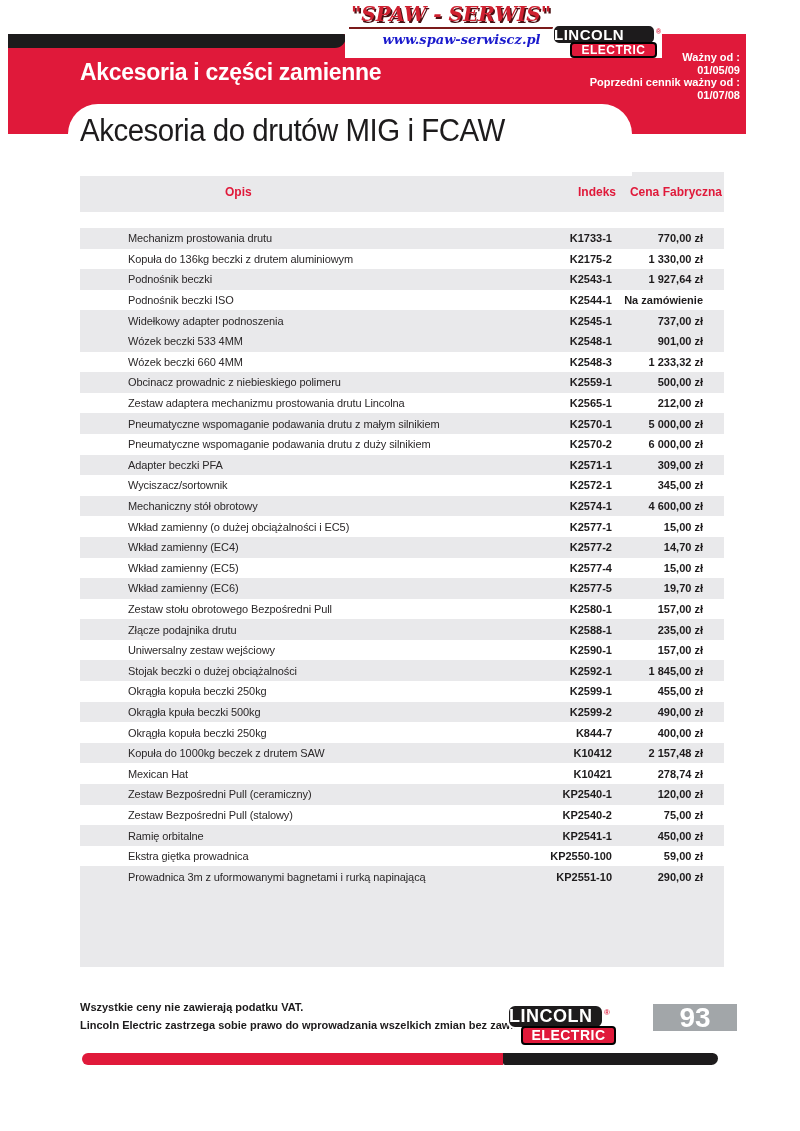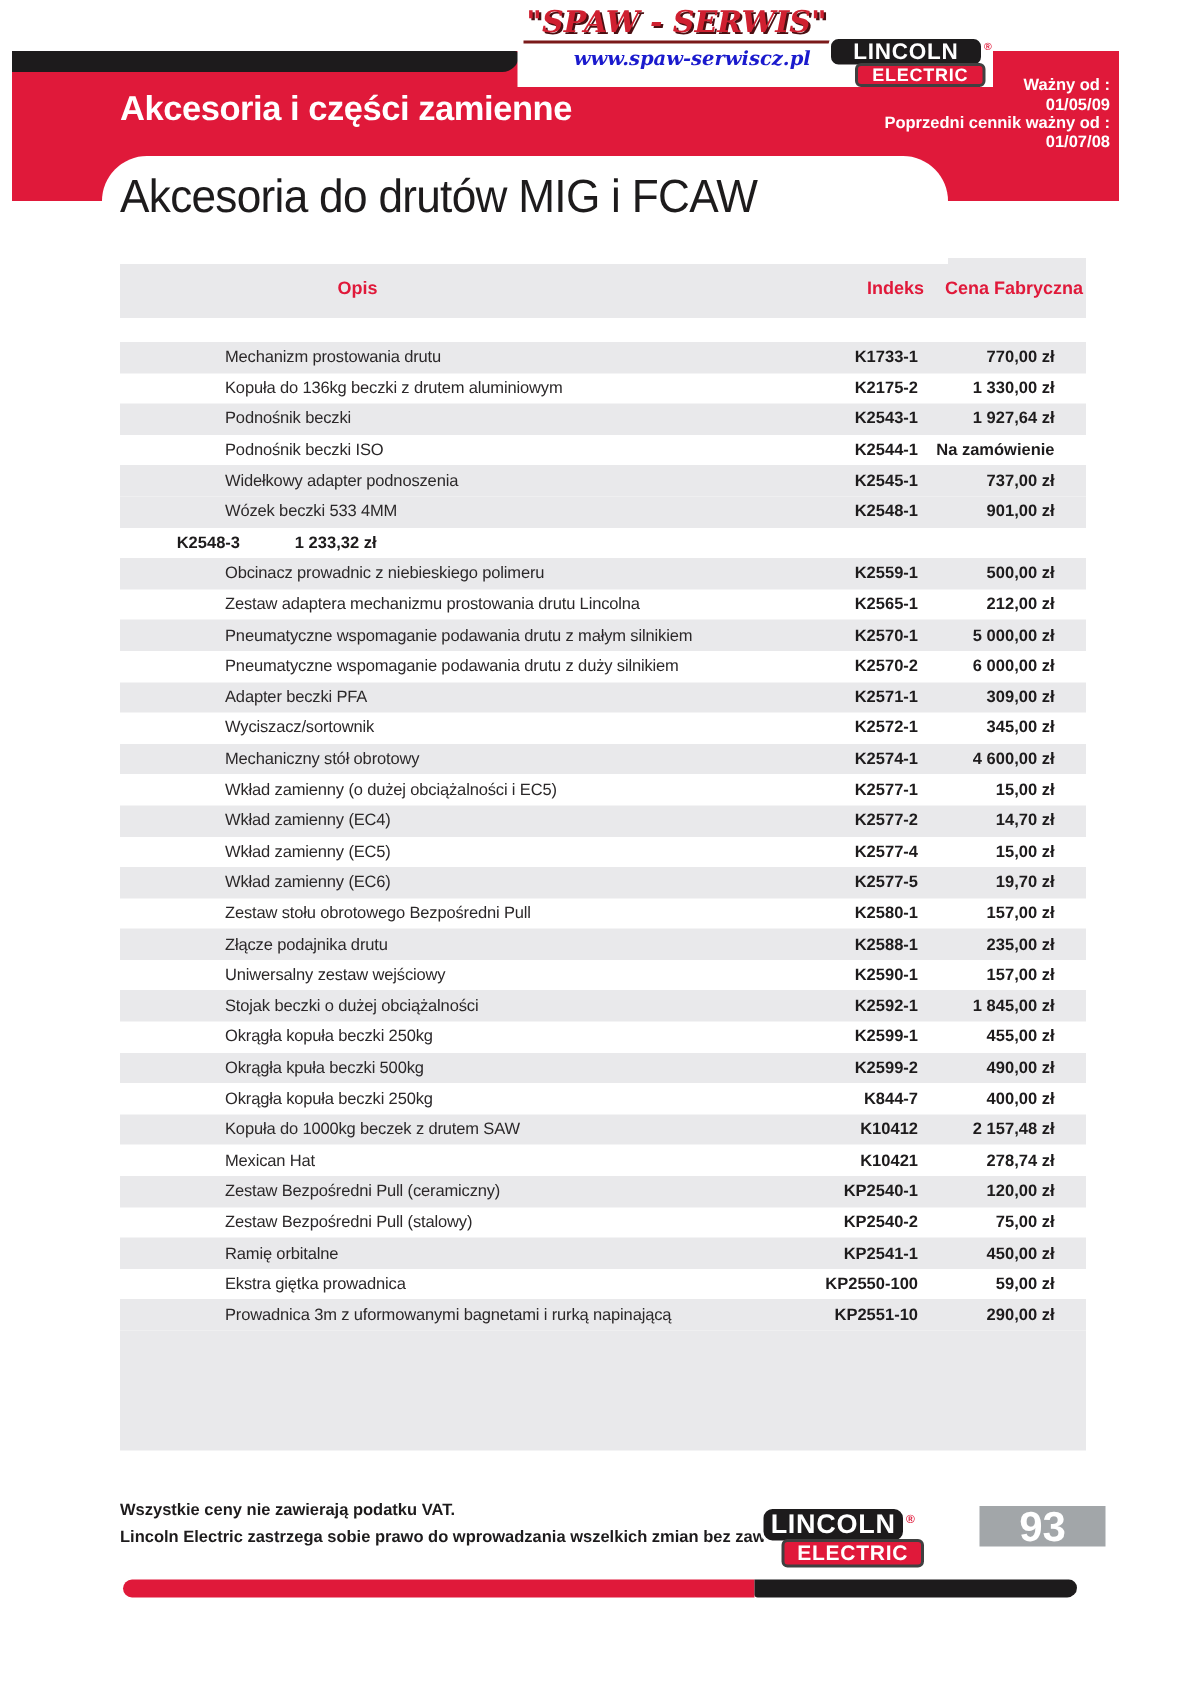--- a/index.html
+++ b/index.html
@@ -21,43 +21,43 @@
   .white-panel{position:absolute;left:68px;top:104px;width:564px;height:72px;background:#fff;border-radius:30px 30px 0 0;z-index:5;}
   .page-title{position:absolute;left:80px;top:113px;font-size:31px;color:var(--ink-black);letter-spacing:-0.5px;transform:scaleX(0.95);transform-origin:left center;z-index:6;white-space:nowrap;}
 
   
   .logo-area{position:absolute;left:345px;top:0;width:317px;height:58px;background:#fff;z-index:6;}
   .spaw{position:absolute;left:0;top:2px;width:212px;text-align:center;}
   .spaw-title{font-family:"DejaVu Serif",serif;font-style:italic;font-weight:bold;font-size:20px;color:#cf2030;text-shadow:1.5px 1.5px 0 #4a0f12;white-space:nowrap;}
   .spaw-rule{height:2px;background:#7b1a1a;margin:1px 4px 3px 4px;}
   .spaw-url{font-family:"DejaVu Serif",serif;font-style:italic;font-weight:bold;font-size:13px;color:var(--url-blue);white-space:nowrap;padding-left:21px;}
   .lincoln{position:absolute;}
-  .lincoln .ln-black{position:absolute;left:0;top:0;background:var(--ink-black);color:#fff;font-weight:bold;text-align:center;border:2px solid #fff;border-radius:7px;letter-spacing:0.5px;}
-  .lincoln .ln-red{position:absolute;background:var(--brand-red);color:#fff;font-weight:bold;text-align:center;border:2px solid #404040;border-radius:4px;letter-spacing:0.5px;}
+  .lincoln .ln-black{position:absolute;left:0;top:0;background:var(--ink-black);color:#fff;font-weight:bold;text-align:left;border:2px solid #fff;border-radius:7px;letter-spacing:0.5px;}
+  .lincoln .ln-red{position:absolute;background:var(--brand-red);color:#fff;font-weight:bold;text-align:center;border:2px solid #000000;border-radius:4px;letter-spacing:0.5px;}
   .lincoln .ln-reg{position:absolute;color:var(--brand-red);font-size:7px;font-weight:bold;}
   .lincoln-top{left:207px;top:24px;width:110px;height:34px;}
   .lincoln-top .ln-black{width:104px;height:21px;font-size:15px;line-height:17px;}
   .lincoln-top .ln-red{left:18px;top:18px;width:87px;height:16px;font-size:12px;line-height:12px;}
   .lincoln-top .ln-reg{left:104px;top:4px;}
   .lincoln-footer{left:507px;top:1004px;width:115px;height:42px;z-index:2;}
   .lincoln-footer .ln-black{width:97px;height:25px;font-size:18px;line-height:21px;border-radius:8px;}
   .lincoln-footer .ln-red{left:14px;top:22px;width:95px;height:19px;font-size:14px;line-height:15px;}
   .lincoln-footer .ln-reg{left:97px;top:4px;font-size:8px;}
 
   
   .price-table{position:absolute;left:80px;top:172px;width:644px;color:var(--ink-black);}
   .thead{position:relative;height:40px;background:var(--row-gray);text-decoration:underline;}
   .th{position:absolute;top:50%;transform:translateY(-50%);color:var(--brand-red);font-size:12px;font-weight:bold;white-space:nowrap;}
   .th-opis{left:145px;}
   .th-idx{right:108px;}
   .th-cena{right:2px;}
   .thead-gap{height:16px;background:#fff;}
   .row{display:flex;align-items:center;height:20.6px;font-size:11px;}
   .row.gray{background:var(--row-gray);}
-  .c-desc{flex:1;padding-left:70px;color:#2b2829;letter-spacing:-0.1px;white-space:nowrap;overflow:hidden;}
+  .c-desc{flex:1;padding-left:48px;color:#2b2829;letter-spacing:-0.1px;white-space:nowrap;overflow:hidden;}
   .c-idx{width:80px;text-align:right;font-weight:bold;white-space:nowrap;}
   .c-price{width:112px;text-align:right;font-weight:bold;padding-right:21px;white-space:nowrap;}
   .table-filler{height:80px;background:var(--row-gray);}
 
   
   .footer-notes{position:absolute;left:80px;top:998px;font-size:11px;font-weight:bold;color:var(--ink-black);line-height:18px;}
   .page-badge{position:absolute;left:653px;top:1004px;width:84px;height:27px;background:var(--page-box-gray);color:#fff;font-size:28px;font-weight:bold;display:flex;align-items:center;justify-content:center;}
   .bottom-bar{position:absolute;left:82px;top:1053px;width:636px;height:12px;z-index:1;}
   .bar-red{position:absolute;left:0;top:0;width:421px;height:12px;background:var(--brand-red);border-radius:8px 0 0 8px;}
   .bar-black{position:absolute;left:421px;top:0;width:215px;height:12px;background:var(--ink-black);border-radius:0 10px 12px 4px;}
@@ -127,20 +127,21 @@
           <div class="c-desc">Widełkowy adapter podnoszenia</div>
           <div class="c-idx">K2545-1</div>
           <div class="c-price">737,00 zł</div>
         </div>
         <div class="row gray">
           <div class="c-desc">Wózek beczki 533 4MM</div>
           <div class="c-idx">K2548-1</div>
           <div class="c-price">901,00 zł</div>
         </div>
         <div class="row white">
+          <div class="c-desc">Wózek beczki 660 4MM</div>
           <div class="c-idx">K2548-3</div>
           <div class="c-price">1 233,32 zł</div>
         </div>
         <div class="row gray">
           <div class="c-desc">Obcinacz prowadnic z niebieskiego polimeru</div>
           <div class="c-idx">K2559-1</div>
           <div class="c-price">500,00 zł</div>
         </div>
         <div class="row white">
           <div class="c-desc">Zestaw adaptera mechanizmu prostowania drutu Lincolna</div>

